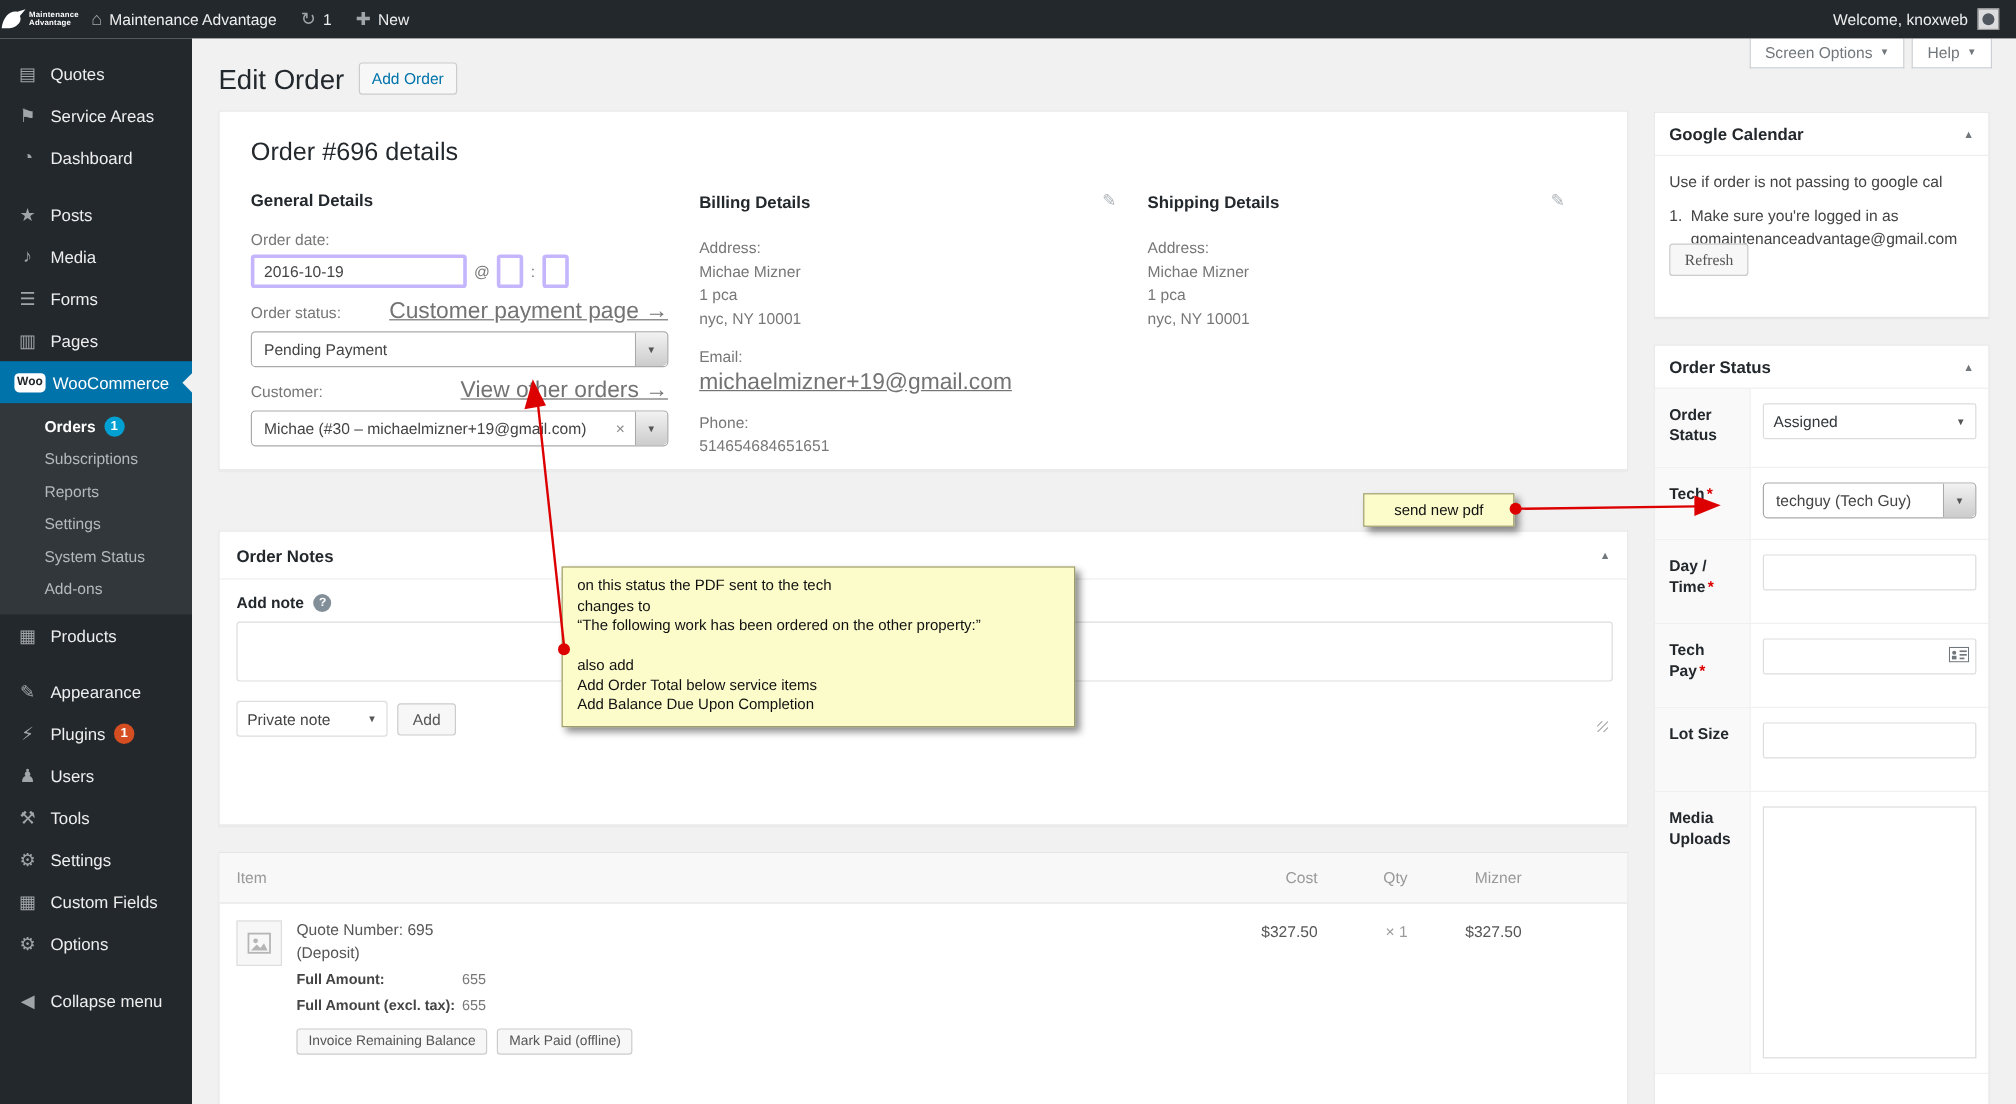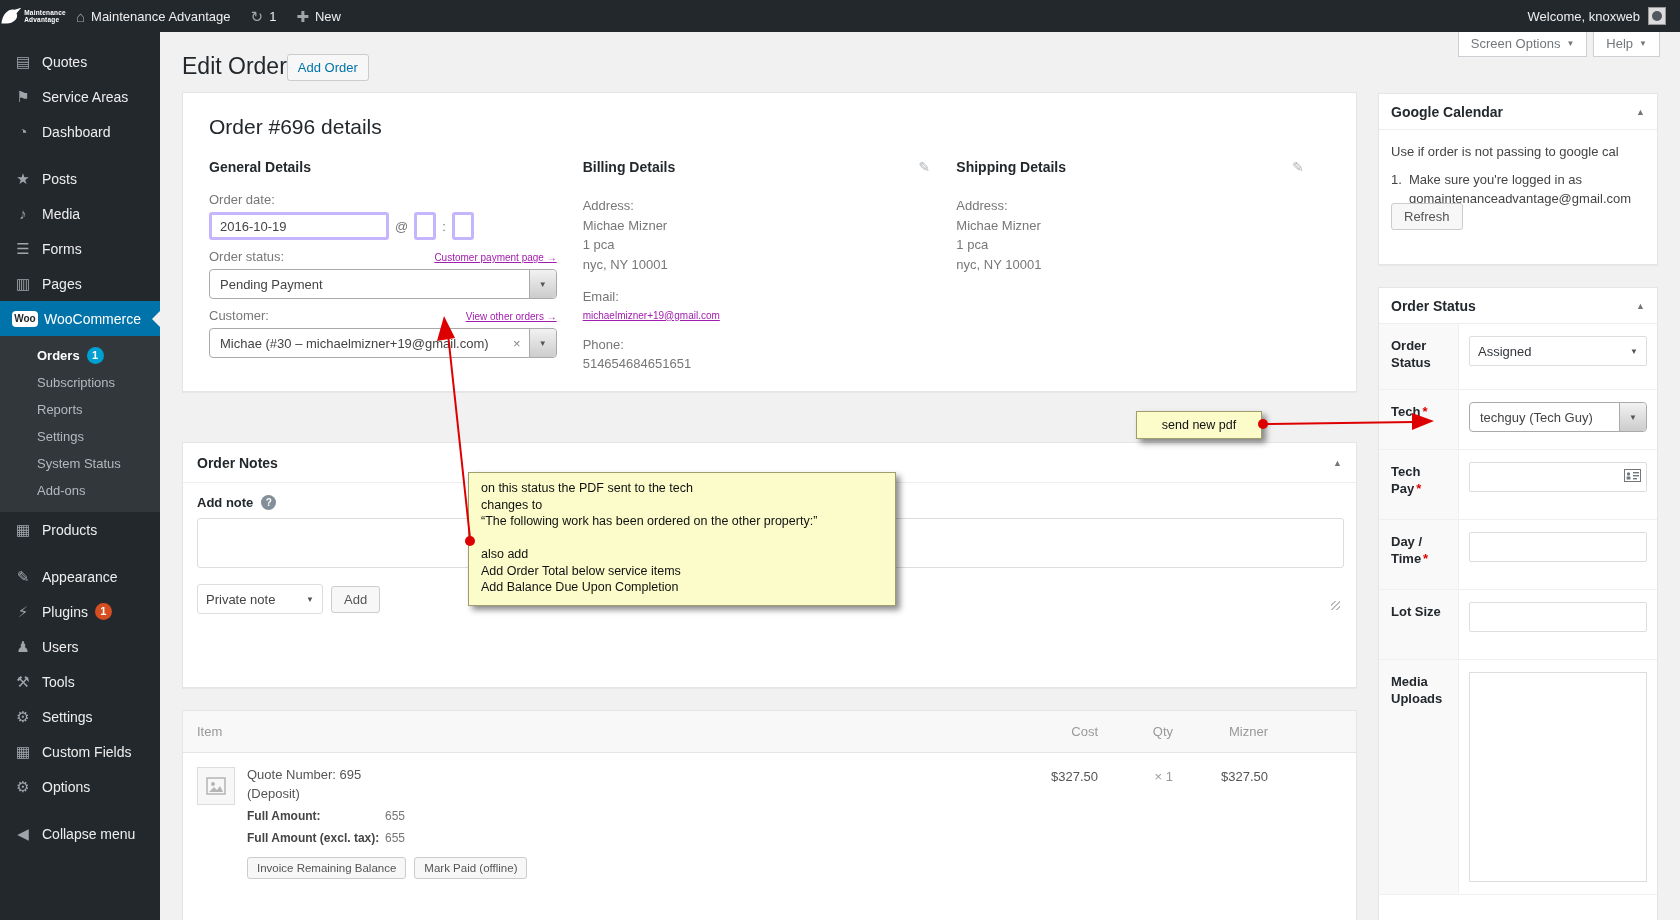--- a/index.html
+++ b/index.html
@@ -32,39 +32,39 @@
   #woo-submenu { background:#32373c; padding:6px 0 8px; }
   .submenu-item { display:flex; align-items:center; height:27px; padding-left:37px; color:#b4b9be; font-size:13px; cursor:pointer; }
   .submenu-item.current { color:#fff; font-weight:bold; }
 
   
   #content { position:absolute; left:160px; top:32px; width:1520px; height:888px; background:#f1f1f1; overflow:hidden; }
   #screen-meta { position:absolute; top:0; right:20px; display:flex; gap:6px; z-index:5; }
   .meta-tab { background:#fff; border:1px solid #ccd0d4; border-top:none; color:#72777c; font-size:13px; height:25px; line-height:24px; padding:0 12px; display:flex; align-items:center; gap:6px; cursor:pointer; }
   .meta-caret { font-size:8px; color:#72777c; }
 
-  #heading-row { position:absolute; left:22px; top:20px; display:flex; align-items:flex-end; }
+  #heading-row { position:absolute; left:22px; top:20px; display:flex; align-items:flex-start; gap:12px; }
   #page-title { font-size:23px; font-weight:400; color:#23282d; line-height:29px; }
   .title-action { background:#f7f7f7; border:1px solid #ccc; border-radius:3px; color:#0073aa; font-size:13px; padding:5px 10px; cursor:pointer; }
 
   #main-col { position:absolute; left:22px; top:60px; width:1175px; }
   .panel { position:absolute; left:0; width:1175px; background:#fff; border:1px solid #e5e5e5; box-shadow:0 1px 1px rgba(0,0,0,.04); }
 
   
   #order-panel { top:0; height:300px; }
   #order-heading { font-size:21px; font-weight:400; color:#23282d; padding:22px 26px 0; }
   #customer-ip { color:#777; font-size:14px; padding:7px 26px 0; }
   #order-cols { display:flex; padding:20px 26px 0; }
   .ocol { flex:1; padding-right:26px; }
   .ocol-head { display:flex; justify-content:space-between; align-items:center; font-size:14px; font-weight:bold; color:#23282d; padding-bottom:8px; }
   .edit-pencil { color:#b0b5ba; font-size:14px; cursor:pointer; font-weight:normal; }
   .fld-label { color:#777; font-size:13px; margin:9px 0 5px; }
   .label-row { display:flex; justify-content:space-between; align-items:baseline; margin:9px 0 5px;gap:12px; }
   .label-row .fld-label { margin:0; }
-  a.wp-link { color:#a21caf; text-decoration:underline; font-size:10px; cursor:pointer; }
+  a.wp-link { color:#737373; text-decoration:underline; font-size:19px; cursor:pointer; }
   .date-row { display:flex; align-items:center; gap:6px; }
   .txt { height:28px; border:3px solid #c4b5fd; border-radius:3px; background:#fff; color:#444; font-size:13px; padding:0 8px; font-family:inherit; }
   #date-input { width:180px; }
   .time-input { width:20px; }
   .sep { color:#777; }
   .select2 { position:relative; height:30px; border:1px solid #aaa; border-radius:4px; background:#fff; display:flex; align-items:center; padding-left:10px; color:#444; cursor:pointer; }
   .s2-value { flex:1; white-space:nowrap; overflow:hidden; }
   .s2-clear { color:#888; padding:0 8px; font-size:13px; cursor:pointer; }
   .s2-btn { width:27px; align-self:stretch; border-left:1px solid #aaa; border-radius:0 4px 4px 0; background:linear-gradient(#f2f2f2,#ccc); display:flex; align-items:center; justify-content:center; color:#555; font-size:8px; flex:none; }
   .addr-line { color:#777; line-height:1.5; }
@@ -107,21 +107,21 @@
 
   
   #side-col { position:absolute; left:1218px; top:61px; width:280px; }
   .side-panel { position:absolute; left:0; width:280px; background:#fff; border:1px solid #e5e5e5; box-shadow:0 1px 1px rgba(0,0,0,.04); }
   .side-header { height:36px; display:flex; align-items:center; justify-content:space-between; padding:0 12px; border-bottom:1px solid #eee; font-size:14px; font-weight:bold; color:#23282d; }
   #gcal-panel { top:0; height:172px; }
   #gcal-body { padding:12px; color:#444; }
   #gcal-desc { margin-top:2px; }
   #gcal-list { display:flex; margin-top:12px; line-height:1.45; }
   #gcal-step-num { width:18px; flex:none; }
-  #gcal-refresh { margin-top:12px; }
+  #gcal-refresh { margin-top:12px;font-family:Liberation Serif, serif; }
   #status-panel { top:194px; height:700px; }
   .st-row { display:flex; border-bottom:1px solid #f0f0f0; }
   .st-label { width:80px; flex:none; background:#f9f9f9; border-right:1px solid #f0f0f0; padding:14px 6px 10px 12px; font-weight:bold; color:#23282d; line-height:1.3; }
   .req { color:#d00; margin-left:2px; }
   .st-field { flex:1; padding:12px 10px; display:flex; align-items:flex-start; }
   .r1 { height:66px; } .r2 { height:60px; } .r3,.r4,.r5,.r6 { height:70px; }
   .native-select { width:100%; height:30px; border:1px solid #ddd; border-radius:2px; background:#fff; display:flex; align-items:center; justify-content:space-between; padding:0 8px; color:#32373c; cursor:pointer; }
   .caret { font-size:8px; color:#555; }
   .st-select2 { width:100%; }
   .st-input { width:100%; position:relative; }
@@ -445,48 +445,48 @@
           <div class="st-label">
             <span>Tech</span><span class="req">*</span>
           </div>
           <div class="st-field">
             <div class="select2 st-select2">
               <span class="s2-value">techguy (Tech Guy)</span>
               <span class="s2-btn">▼</span>
             </div>
           </div>
         </div>
+        <div class="st-row r4">
+          <div class="st-label">
+            <span>Day / Time</span><span class="req">*</span>
+          </div>
+          <div class="st-field">
+              <div class="st-input"><input style=""></div>
+            </div>
+        </div>
         <div class="st-row r3">
           <div class="st-label">
             <span>Tech Pay</span><span class="req">*</span>
           </div>
           <div class="st-field">
             <div class="st-input">
               <input style="">
               <span class="card-icon">
                 <svg width="17" height="13" viewBox="0 0 17 13">
                     <rect x="0.5" y="0.5" width="16" height="12" fill="none" stroke="#72777c"></rect>
                     <circle cx="4.5" cy="5" r="1.7" fill="#72777c"></circle>
                     <rect x="2.6" y="7.5" width="3.8" height="3" fill="#72777c"></rect>
                     <rect x="9" y="3" width="6" height="1.4" fill="#72777c"></rect>
                     <rect x="9" y="6" width="6" height="1.4" fill="#72777c"></rect>
                     <rect x="9" y="9" width="4" height="1.4" fill="#72777c"></rect>
                   </svg>
               </span>
             </div>
           </div>
         </div>
-        <div class="st-row r4">
-          <div class="st-label">
-            <span>Day / Time</span><span class="req">*</span>
-          </div>
-          <div class="st-field">
-              <div class="st-input"><input style=""></div>
-            </div>
-        </div>
         <div class="st-row r5">
           <div class="st-label">Lot Size</div>
           <div class="st-field">
               <div class="st-input"><input style=""></div>
             </div>
         </div>
         <div class="st-row">
           <div class="st-label">Media Uploads</div>
           <div class="st-field">
               <div id="media-box"></div>

